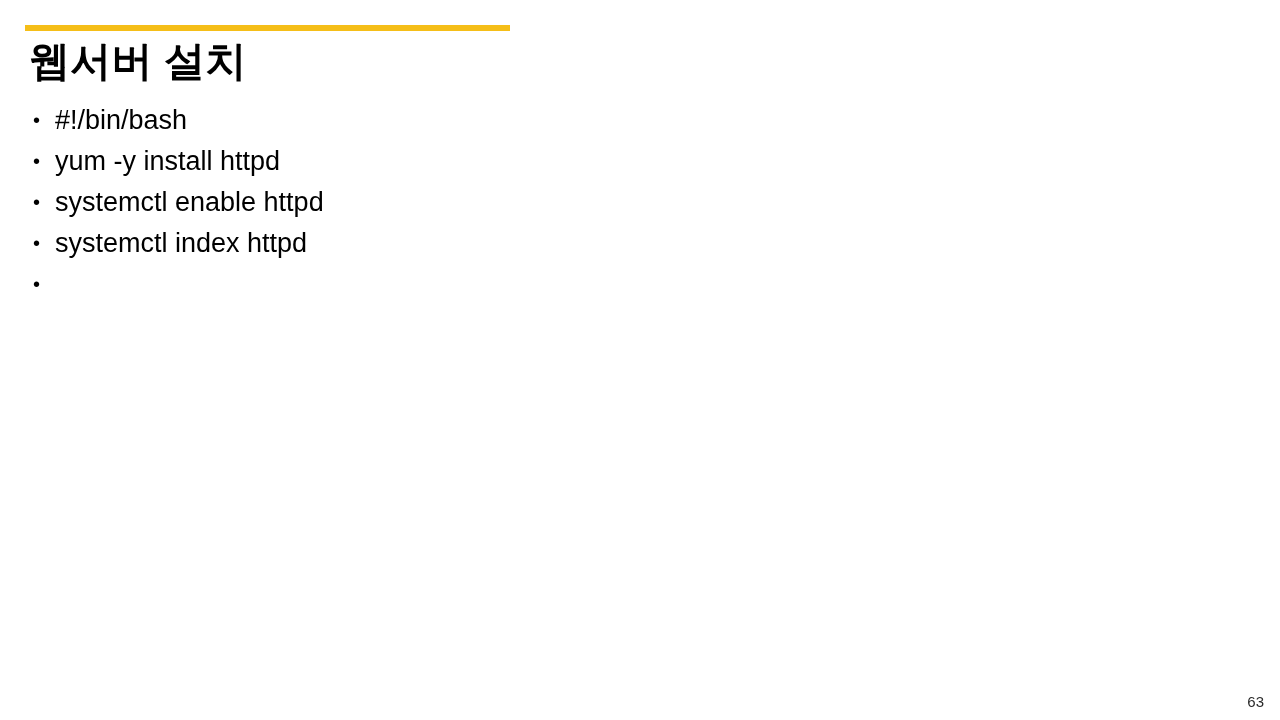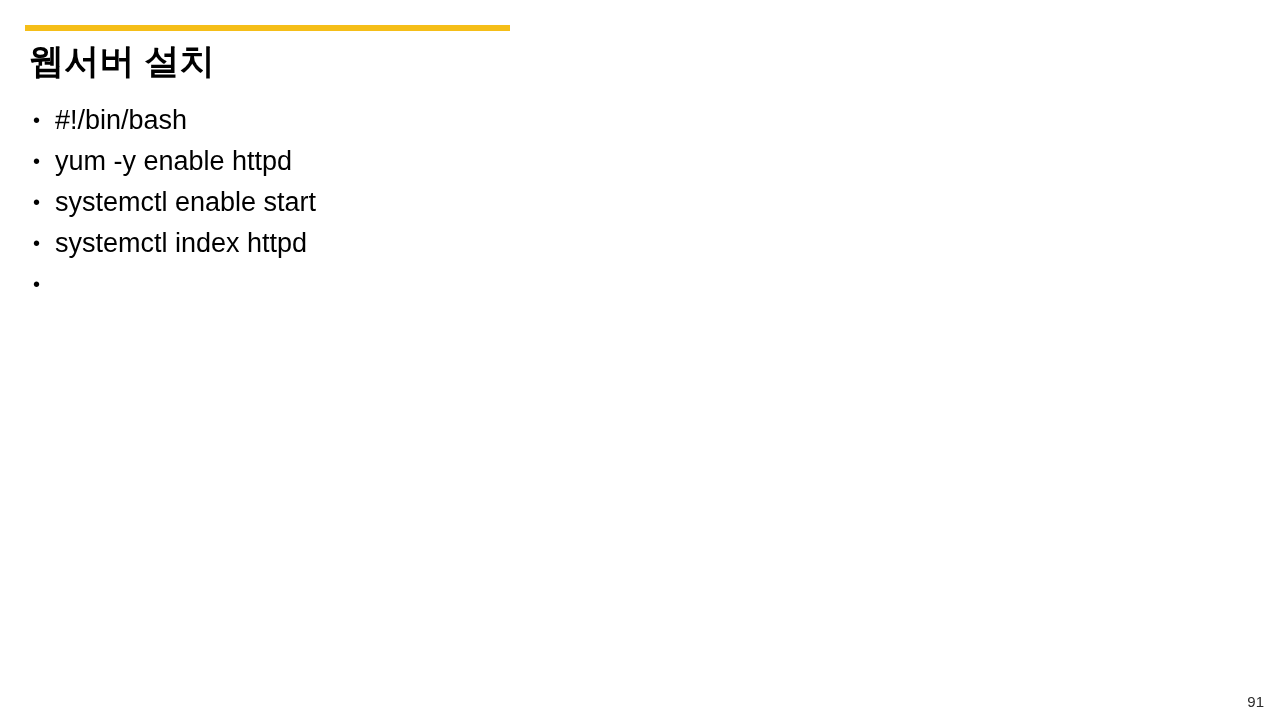--- a/index.html
+++ b/index.html
@@ -38,21 +38,21 @@
     width: 485px;
     height: 6px;
     background: #F5BE18;
   }
 
   .slide-title {
     position: absolute;
     left: 29px;
     top: 39px;
     margin: 0;
-    font-size: 35px;
+    font-size: 41px;
     line-height: 44px;
     font-weight: bold;
     color: #000000;
     letter-spacing: 0.2px;
     white-space: nowrap;
   }
 
   
   .body-list {
     position: absolute;
@@ -113,34 +113,34 @@
 
   <ul class="body-list">
 
     <li class="bullet-item">
       <span class="bullet-marker">•</span>
       <span class="bullet-text">#!/bin/bash</span>
     </li>
 
     <li class="bullet-item">
       <span class="bullet-marker">•</span>
-      <span class="bullet-text">yum -y enable httpd</span>
+      <span class="bullet-text">yum -y install httpd</span>
     </li>
 
     <li class="bullet-item">
       <span class="bullet-marker">•</span>
-      <span class="bullet-text">systemctl enable start</span>
+      <span class="bullet-text">systemctl enable httpd</span>
     </li>
 
     <li class="bullet-item">
       <span class="bullet-marker">•</span>
       <span class="bullet-text">systemctl index httpd</span>
     </li>
 
     <li class="bullet-item">
       <span class="bullet-marker">•</span>
     </li>
 
   </ul>
 
-  <div class="page-number">91</div>
+  <div class="page-number">63</div>
 
 </div>
 
 </body></html>

